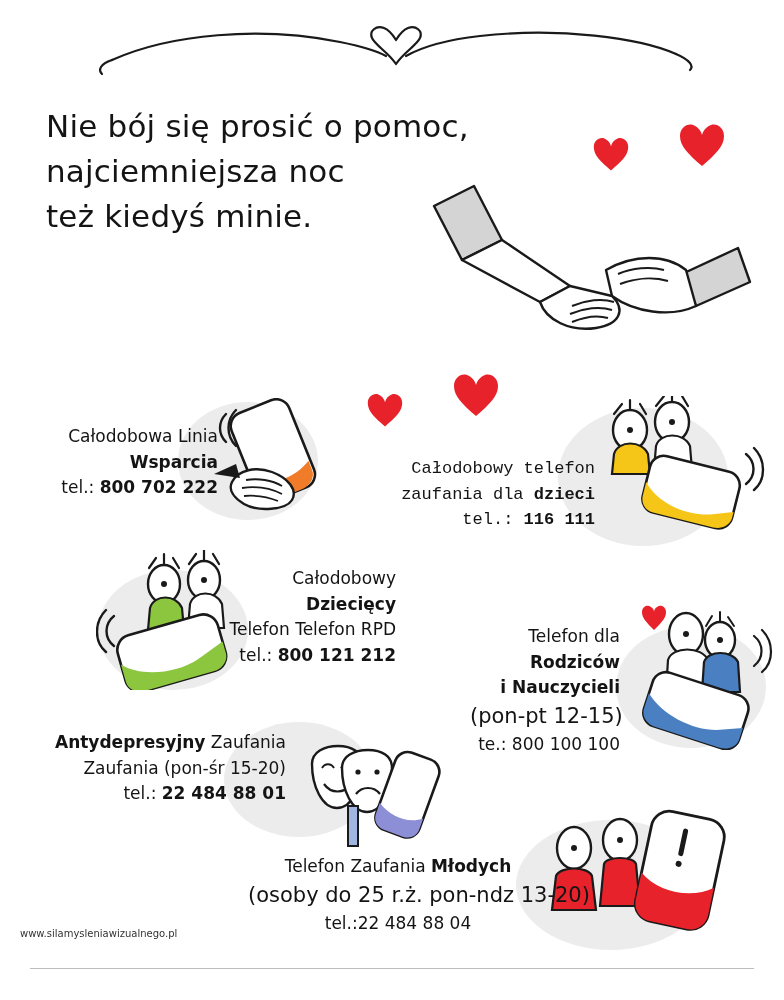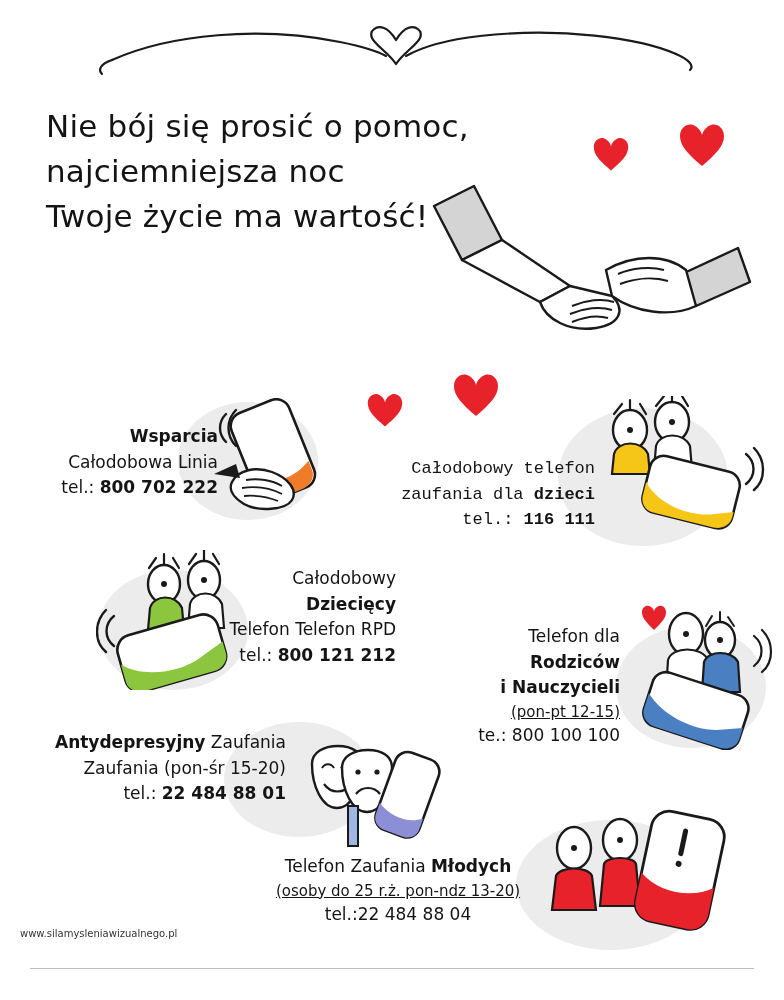--- a/index.html
+++ b/index.html
@@ -76,22 +76,21 @@
     color: #141414;
   }
   .helpline .txt .row {
     display: block;
     white-space: nowrap;
   }
   .helpline b {
     font-weight: 700;
   }
   .helpline .small {
-    font-size: 15px;
-    text-decoration: underline;
+    font-size: 21px;
   }
   .blob {
     position: absolute;
     background: #ececec;
     border-radius: 50%;
     z-index: 0;
   }
   .phone-ill {
     position: absolute;
     z-index: 2;
@@ -127,21 +126,21 @@
     <path d="M112 52 C 170 26, 260 18, 340 34 C 360 38, 375 42, 386 48" fill="none" stroke="#1a1a1a" stroke-width="2.2" stroke-linecap="round"></path>
     <path d="M406 48 C 420 40, 445 32, 480 28 C 560 19, 640 30, 676 46" fill="none" stroke="#1a1a1a" stroke-width="2.2" stroke-linecap="round"></path>
     <path d="M676 46 C 690 52, 694 58, 690 62" fill="none" stroke="#1a1a1a" stroke-width="2.2" stroke-linecap="round"></path>
     <path d="M112 52 C 100 56, 98 62, 102 66" fill="none" stroke="#1a1a1a" stroke-width="2.2" stroke-linecap="round"></path>
     <path d="M396 56 C 388 44, 376 38, 372 30 C 369 23, 376 17, 384 20 C 389 22, 393 27, 396 32 C 399 27, 403 22, 408 20 C 416 17, 423 23, 420 30 C 416 38, 404 44, 396 56 Z" fill="none" stroke="#1a1a1a" stroke-width="2.2" stroke-linejoin="round"></path>
   </svg>
 
   <div class="headline">
     <span class="ln">Nie bój się prosić o pomoc,</span>
     <span class="ln">najciemniejsza noc</span>
-    <span class="ln">Twoje życie ma wartość!</span>
+    <span class="ln">też kiedyś minie.</span>
   </div>
 
   <svg class="heart" style="top:122px; left:678px; width:48px; height:46px;" viewBox="0 0 48 46" xmlns="http://www.w3.org/2000/svg">
     <path d="M24 44 C 10 32, 2 24, 2 14 C 2 6, 9 1, 15 3 C 20 5, 23 9, 24 13 C 25 9, 28 5, 33 3 C 39 1, 46 6, 46 14 C 46 24, 38 32, 24 44 Z" fill="#e8222a"></path>
   </svg>
   <svg class="heart" style="top:136px; left:592px; width:38px; height:36px;" viewBox="0 0 48 46" xmlns="http://www.w3.org/2000/svg">
     <path d="M24 44 C 10 32, 2 24, 2 14 C 2 6, 9 1, 15 3 C 20 5, 23 9, 24 13 C 25 9, 28 5, 33 3 C 39 1, 46 6, 46 14 C 46 24, 38 32, 24 44 Z" fill="#e8222a"></path>
   </svg>
   <svg class="heart" style="top:372px; left:452px; width:48px; height:46px;" viewBox="0 0 48 46" xmlns="http://www.w3.org/2000/svg">
     <path d="M24 44 C 10 32, 2 24, 2 14 C 2 6, 9 1, 15 3 C 20 5, 23 9, 24 13 C 25 9, 28 5, 33 3 C 39 1, 46 6, 46 14 C 46 24, 38 32, 24 44 Z" fill="#e8222a"></path>
@@ -179,22 +178,22 @@
       <path d="M12 16 C 4 24, 4 36, 12 44" fill="none" stroke="#1a1a1a" stroke-width="2.4" stroke-linecap="round"></path>
       <path d="M22 12 C 12 22, 12 38, 22 48" fill="none" stroke="#1a1a1a" stroke-width="2.4" stroke-linecap="round"></path>
 
       <path d="M18 84 C 24 72, 42 68, 58 74 C 74 80, 84 92, 78 102 C 72 112, 44 114, 30 106 C 20 100, 14 92, 18 84 Z" fill="#ffffff" stroke="#1a1a1a" stroke-width="2.4"></path>
       <path d="M32 82 C 44 80, 58 82, 68 88" fill="none" stroke="#1a1a1a" stroke-width="1.8"></path>
       <path d="M28 90 C 42 88, 56 90, 68 96" fill="none" stroke="#1a1a1a" stroke-width="1.8"></path>
       <path d="M30 98 C 42 97, 54 99, 64 103" fill="none" stroke="#1a1a1a" stroke-width="1.8"></path>
       <path d="M0 76 L22 66 L26 80 Z" fill="#1a1a1a"></path>
     </svg>
     <div class="txt ta-right" style="width:190px; padding-top:24px;">
+      <span class="row">Całodobowa Linia</span>
       <span class="row" style="font-weight:700;">Wsparcia</span>
-      <span class="row">Całodobowa Linia</span>
       <span class="row"><span>tel.: </span><b>800 702 222</b></span>
     </div>
   </div>
 
   <div class="helpline" style="top:410px; left:400px; width:360px; height:150px;">
     <div class="blob" style="top:-2px; left:158px; width:170px; height:138px;"></div>
     <svg class="phone-ill" style="top:-14px; left:196px; width:170px; height:150px;" viewBox="0 0 170 150" xmlns="http://www.w3.org/2000/svg">
 
       <ellipse cx="34" cy="34" rx="17" ry="20" fill="#ffffff" stroke="#1a1a1a" stroke-width="2.4"></ellipse>
       <circle cx="34" cy="34" r="3" fill="#1a1a1a"></circle>

